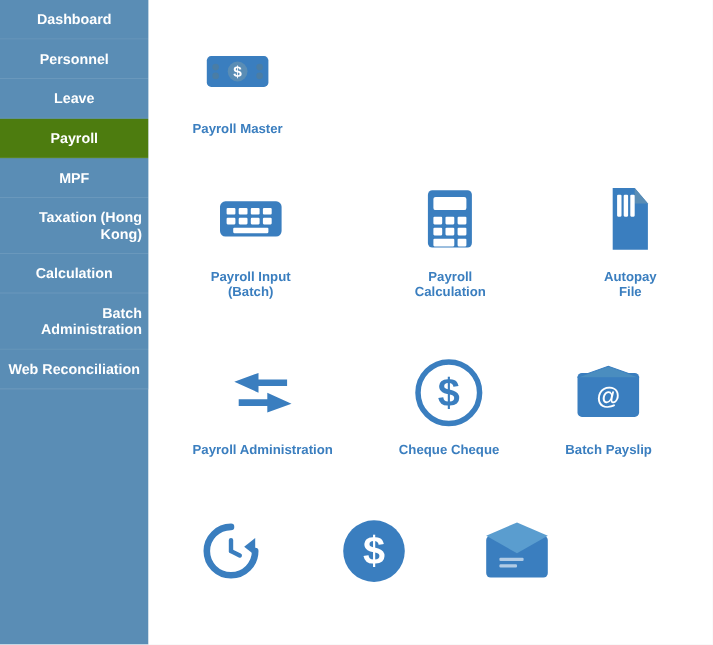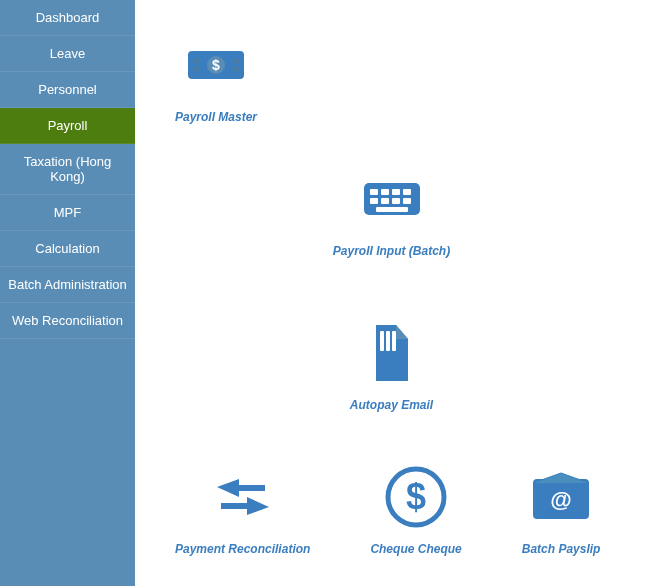--- a/index.html
+++ b/index.html
@@ -20,22 +20,22 @@
       flex-direction: column;
     }
 
     .sidebar-item {
       display: flex;
       align-items: center;
       justify-content: center;
       padding: 10px 6px;
       color: #fff;
       font-size: 13px;
-      font-weight: normal;
-      text-align: center;
+      font-weight: bold;
+      text-align: right;
       cursor: pointer;
       border-bottom: 1px solid rgba(255,255,255,0.1);
       background: #5a8db5;
     }
     .sidebar-item.active {
       background: #4d7c0f;
     }
 
     
     #main {
@@ -59,51 +59,50 @@
       align-items: center;
       justify-content: center;
       margin-bottom: 10px;
     }
 
     .icon-item .icon-label {
       font-size: 12px;
       color: #3a7ebf;
       text-align: center;
       font-weight: bold;
-      font-style: italic;
     }
 
     
     .icon-svg {
       fill: #3a7ebf;
       width: 64px;
       height: 64px;
     }
   </style>
 </head>
 <body>
 
 <div id="sidebar">
   <div class="sidebar-item">
     <span>Dashboard</span>
   </div>
   <div class="sidebar-item">
+    <span>Personnel</span>
+  </div>
+  <div class="sidebar-item">
     <span>Leave</span>
-  </div>
-  <div class="sidebar-item">
-    <span>Personnel</span>
   </div>
   <div class="sidebar-item active">
     <span>Payroll</span>
   </div>
   <div class="sidebar-item">
+    <span>MPF</span>
+  </div>
+  <div class="sidebar-item">
     <span>Taxation (Hong Kong)</span>
-  </div>
-  <div class="sidebar-item">
-    <span>MPF</span>
   </div>
   <div class="sidebar-item">
     <span>Calculation</span>
   </div>
   <div class="sidebar-item">
     <span>Batch Administration</span>
   </div>
   <div class="sidebar-item">
     <span>Web Reconciliation</span>
   </div>
@@ -127,21 +126,21 @@
           <circle cx="12" cy="36" r="3" fill="#4a7da5"></circle>
 
           <circle cx="52" cy="28" r="3" fill="#4a7da5"></circle>
           <circle cx="52" cy="36" r="3" fill="#4a7da5"></circle>
         </svg>
       </div>
       <span class="icon-label">Payroll Master</span>
     </div>
   </div>
 
-  <div style="display:flex; flex-direction:column; margin-bottom:30px; gap:40px;">
+  <div style="display:flex; flex-direction:row; margin-bottom:30px; gap:60px;">
     <div class="icon-item">
       <div class="icon-wrapper">
 
         <svg class="icon-svg" viewBox="0 0 64 64" xmlns="http://www.w3.org/2000/svg" fill="#3a7ebf">
           <rect x="4" y="16" width="56" height="32" rx="5" ry="5" fill="#3a7ebf"></rect>
 
           <rect x="10" y="22" width="8" height="6" rx="1" fill="white"></rect>
           <rect x="21" y="22" width="8" height="6" rx="1" fill="white"></rect>
           <rect x="32" y="22" width="8" height="6" rx="1" fill="white"></rect>
           <rect x="43" y="22" width="8" height="6" rx="1" fill="white"></rect>
@@ -150,51 +149,71 @@
           <rect x="21" y="31" width="8" height="6" rx="1" fill="white"></rect>
           <rect x="32" y="31" width="8" height="6" rx="1" fill="white"></rect>
           <rect x="43" y="31" width="8" height="6" rx="1" fill="white"></rect>
 
           <rect x="16" y="40" width="32" height="5" rx="1" fill="white"></rect>
         </svg>
       </div>
       <span class="icon-label">Payroll Input (Batch)</span>
     </div>
 
+    <div class="icon-item">
+      <div class="icon-wrapper">
+
+        <svg class="icon-svg" viewBox="0 0 64 64" xmlns="http://www.w3.org/2000/svg" fill="#3a7ebf">
+          <rect x="12" y="6" width="40" height="52" rx="4" ry="4" fill="#3a7ebf"></rect>
+
+          <rect x="17" y="12" width="30" height="12" rx="2" fill="white"></rect>
+
+          <rect x="17" y="30" width="8" height="7" rx="1" fill="white"></rect>
+          <rect x="28" y="30" width="8" height="7" rx="1" fill="white"></rect>
+          <rect x="39" y="30" width="8" height="7" rx="1" fill="white"></rect>
+          <rect x="17" y="40" width="8" height="7" rx="1" fill="white"></rect>
+          <rect x="28" y="40" width="8" height="7" rx="1" fill="white"></rect>
+          <rect x="39" y="40" width="8" height="7" rx="1" fill="white"></rect>
+          <rect x="17" y="50" width="19" height="7" rx="1" fill="white"></rect>
+          <rect x="39" y="50" width="8" height="7" rx="1" fill="white"></rect>
+        </svg>
+      </div>
+      <span class="icon-label">Payroll Calculation</span>
+    </div>
 
     <div class="icon-item">
       <div class="icon-wrapper">
 
         <svg class="icon-svg" viewBox="0 0 64 64" xmlns="http://www.w3.org/2000/svg" fill="#3a7ebf">
 
           <path d="M16,4 L16,60 L48,60 L48,18 L36,4 Z" fill="#3a7ebf"></path>
 
           <path d="M36,4 L48,18 L36,18 Z" fill="#5a8db5"></path>
 
           <rect x="20" y="10" width="4" height="20" rx="1" fill="white"></rect>
           <rect x="26" y="10" width="4" height="20" rx="1" fill="white"></rect>
           <rect x="32" y="10" width="4" height="20" rx="1" fill="white"></rect>
         </svg>
       </div>
-      <span class="icon-label">Autopay Email</span>
+      <span class="icon-label">Autopay File</span>
     </div>
   </div>
 
   <div style="display:flex; flex-direction:row; margin-bottom:30px; gap:40px;">
     <div class="icon-item">
       <div class="icon-wrapper">
 
         <svg class="icon-svg" viewBox="0 0 64 64" xmlns="http://www.w3.org/2000/svg" fill="#3a7ebf">
 
           <polygon points="6,22 28,14 28,20 54,20 54,26 28,26 28,32" fill="#3a7ebf"></polygon>
 
           <polygon points="58,42 36,50 36,44 10,44 10,38 36,38 36,32" fill="#3a7ebf"></polygon>
         </svg>
       </div>
-      <span class="icon-label">Payment Reconciliation</span>
+      <span class="icon-label">Payroll Administration</span>
     </div>
 
     <div class="icon-item">
       <div class="icon-wrapper">
 
         <svg class="icon-svg" viewBox="0 0 64 64" xmlns="http://www.w3.org/2000/svg" fill="#3a7ebf">
           <circle cx="32" cy="32" r="28" fill="none" stroke="#3a7ebf" stroke-width="5"></circle>
           <text x="32" y="44" text-anchor="middle" font-size="36" font-weight="bold" fill="#3a7ebf" font-family="Arial">$</text>
         </svg>
       </div>

